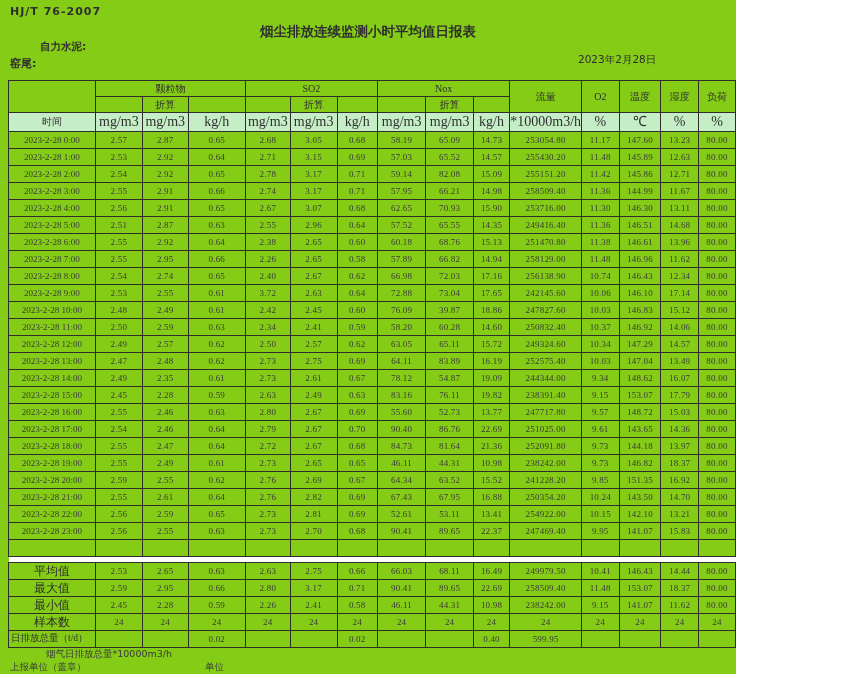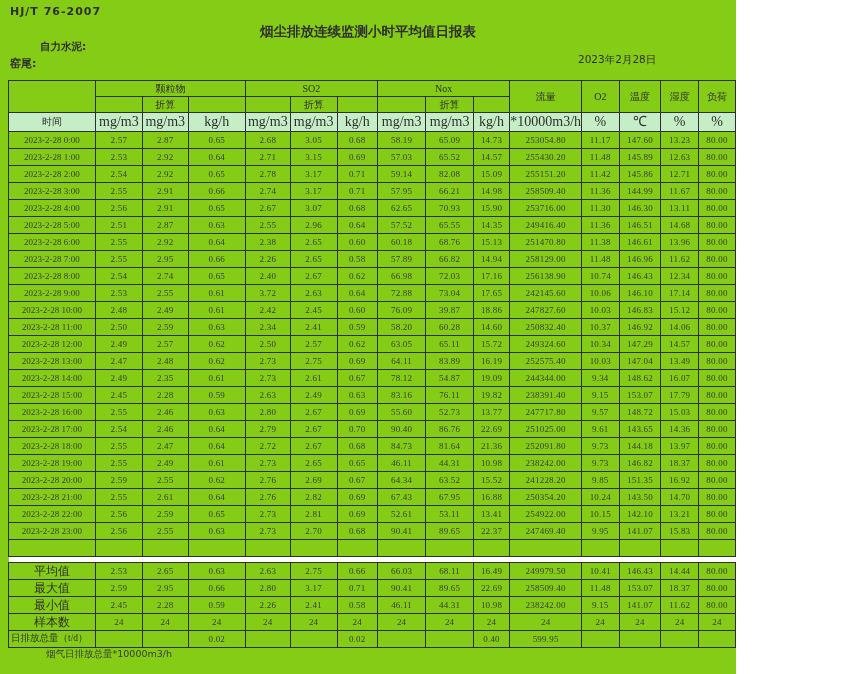--- a/index.html
+++ b/index.html
@@ -622,14 +622,18 @@
           <td class="num">599.95</td>
           <td class="num"></td>
           <td class="num"></td>
           <td class="num"></td>
           <td class="num"></td>
         </tr>
       </tbody>
   </table>
 
   <div class="footer-line1">烟气日排放总量*10000m3/h</div>
+  <div class="footer-line2">
+    <span>上报单位（盖章）</span>
+    <span class="unit-word">单位</span>
+  </div>
 
 </div>
 
 </body></html>

